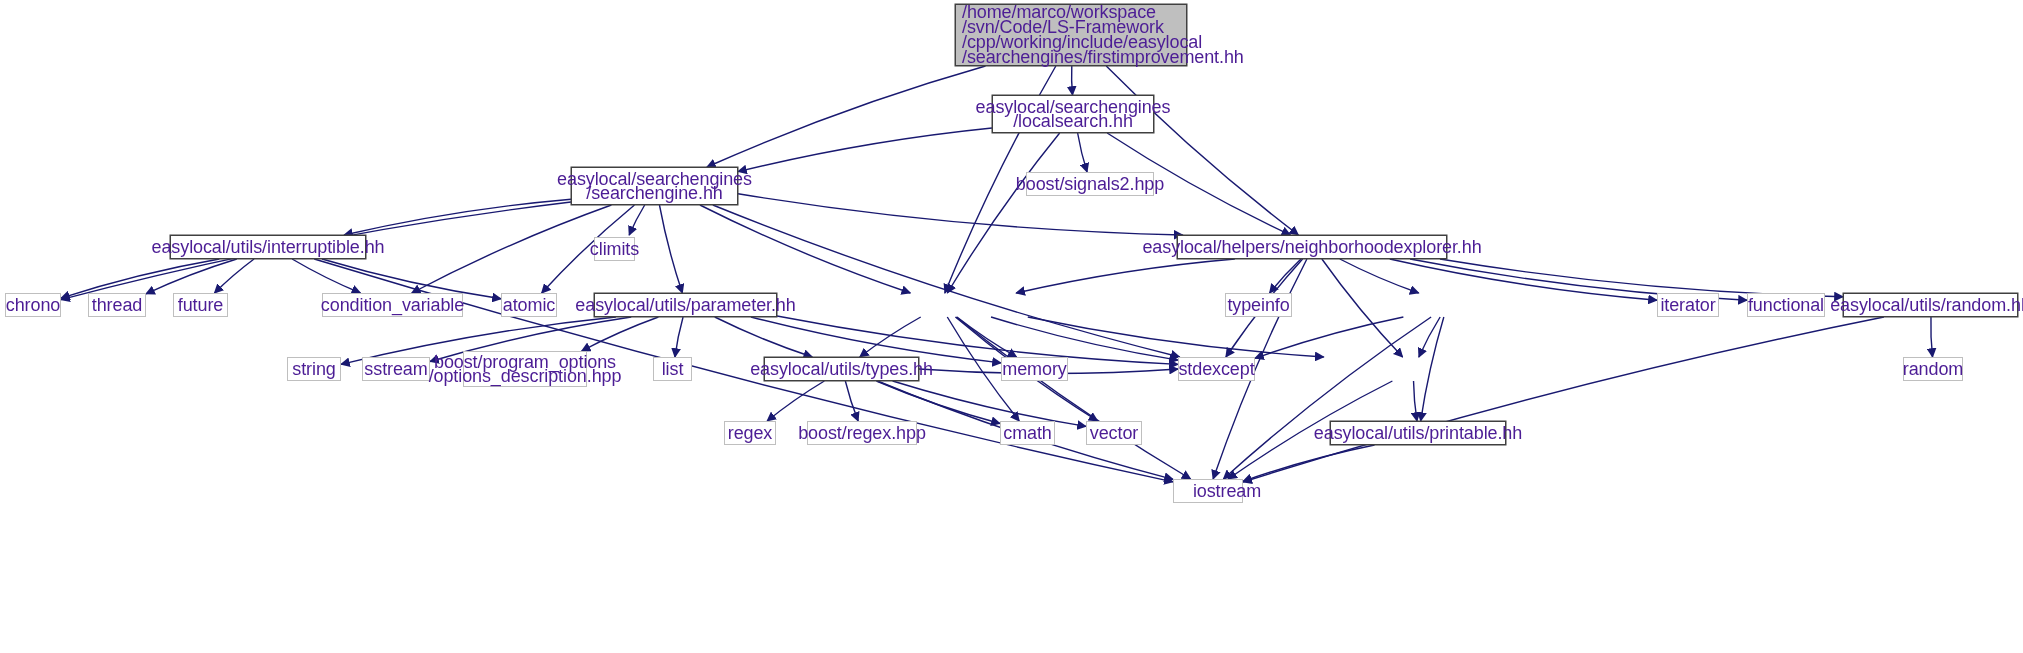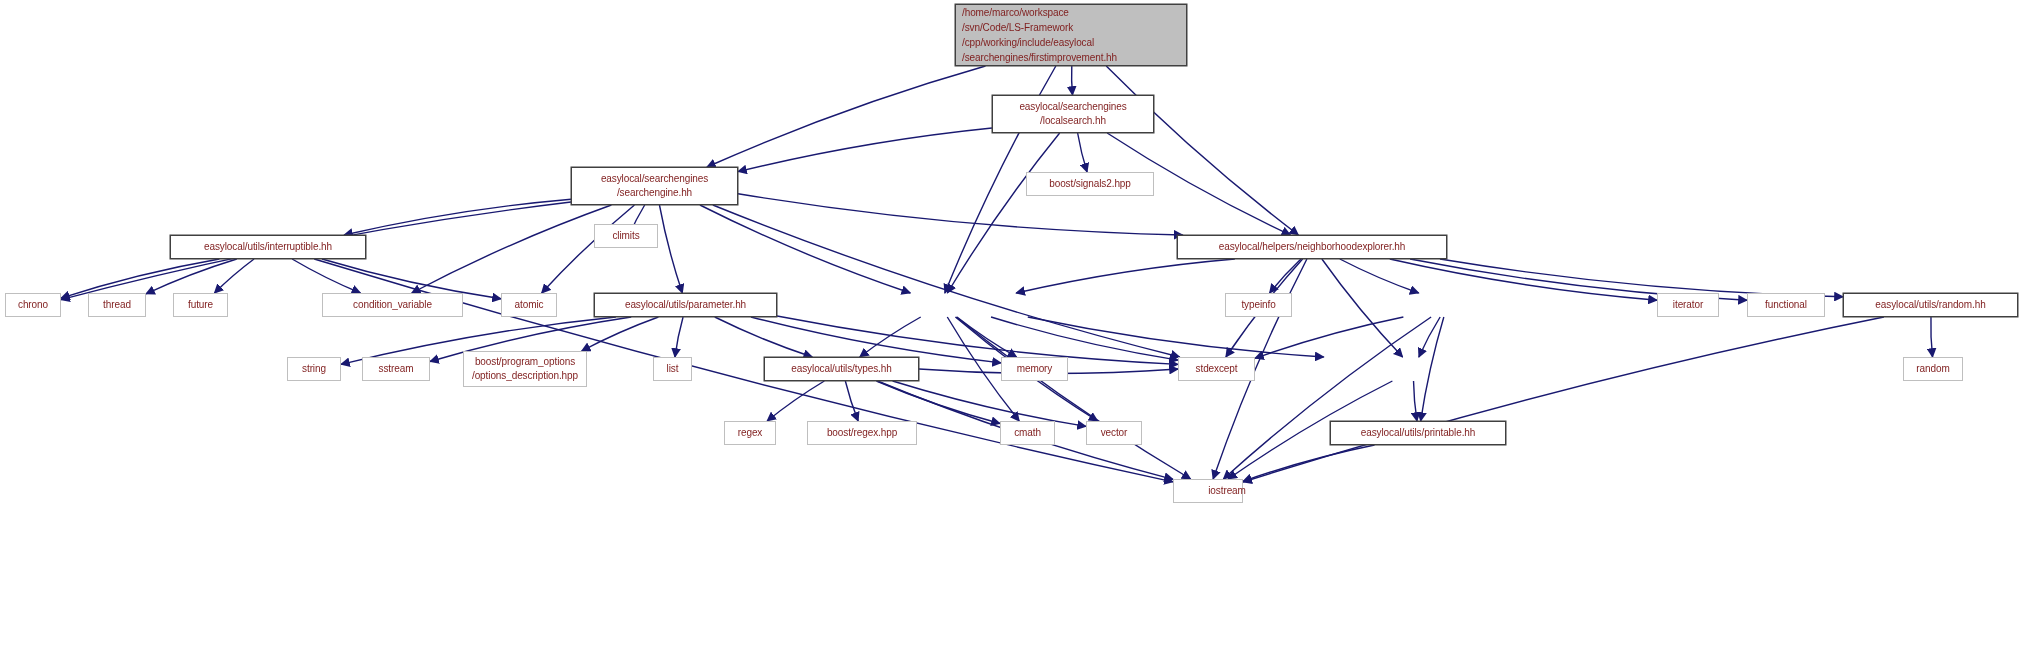--- a/index.html
+++ b/index.html
@@ -20,22 +20,22 @@
   }
   .node{
     position:absolute;
     box-sizing:border-box;
     display:flex;
     align-items:center;
     justify-content:center;
     text-align:center;
     background:#ffffff;
     border:1px solid #bfbfbf;
-    color:#7f1d1d;
-    font-size:10px;
+    color:#4c1d95;
+    font-size:18px;
     line-height:14px;
     white-space:pre-line;
     z-index:5;
     letter-spacing:-0.1px;
   }
   .node.strong{
     border:1px solid #404040;
     box-shadow:0 0 0 0.5px #404040;
   }
   .node.root{
@@ -124,21 +124,21 @@
 <div class="node root" style="left: 955px; top: 4px; width: 232px; height: 62px;">/home/marco/workspace
 /svn/Code/LS-Framework
 /cpp/working/include/easylocal
 /searchengines/firstimprovement.hh</div>
     <div class="node strong" style="left: 992px; top: 95px; width: 162px; height: 38px;">easylocal/searchengines
 /localsearch.hh</div>
     <div class="node strong" style="left: 571px; top: 167px; width: 167px; height: 38px;">easylocal/searchengines
 /searchengine.hh</div>
     <div class="node" style="left: 1026px; top: 172px; width: 128px; height: 24px;">boost/signals2.hpp</div>
     <div class="node strong" style="left: 170px; top: 235px; width: 196px; height: 24px;">easylocal/utils/interruptible.hh</div>
-    <div class="node" style="left: 594px; top: 224px; width: 64px; height: 24px;">climits</div>
+    <div class="node" style="left: 594px; top: 237px; width: 41px; height: 24px;">climits</div>
     <div class="node strong" style="left: 1177px; top: 235px; width: 270px; height: 24px;">easylocal/helpers/neighborhoodexplorer.hh</div>
     <div class="node" style="left: 5px; top: 293px; width: 56px; height: 24px;">chrono</div>
     <div class="node" style="left: 88px; top: 293px; width: 58px; height: 24px;">thread</div>
     <div class="node" style="left: 173px; top: 293px; width: 55px; height: 24px;">future</div>
     <div class="node" style="left: 322px; top: 293px; width: 141px; height: 24px;">condition_variable</div>
     <div class="node" style="left: 501px; top: 293px; width: 56px; height: 24px;">atomic</div>
     <div class="node strong" style="left: 594px; top: 293px; width: 183px; height: 24px;">easylocal/utils/parameter.hh</div>
     <div class="node" style="left: 1225px; top: 293px; width: 67px; height: 24px;">typeinfo</div>
     <div class="node" style="left: 1657px; top: 293px; width: 62px; height: 24px;">iterator</div>
     <div class="node" style="left: 1747px; top: 293px; width: 78px; height: 24px;">functional</div>

